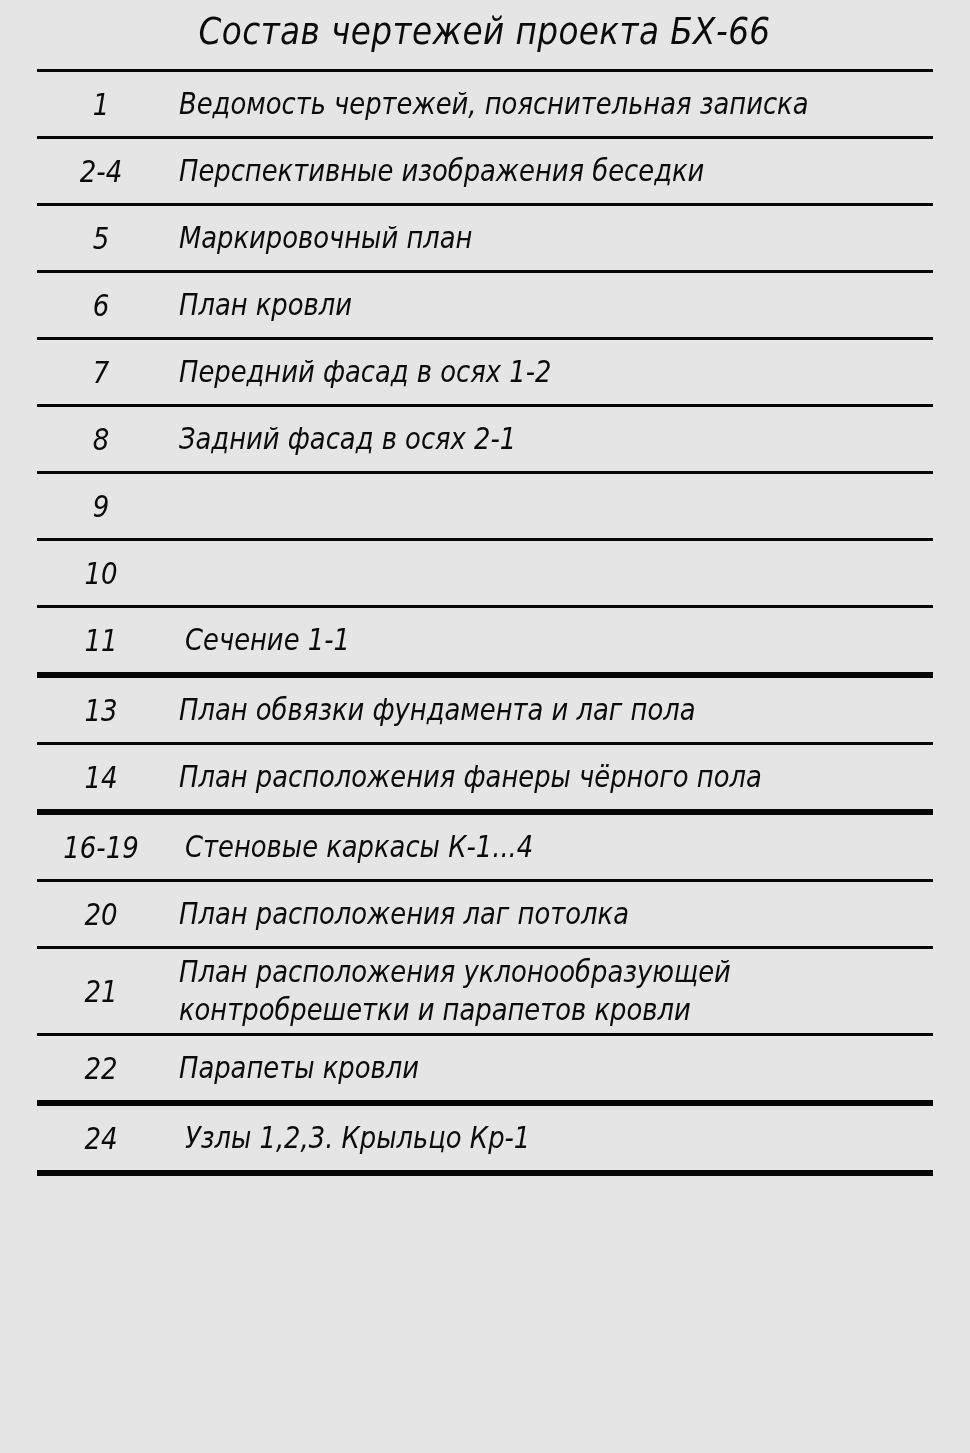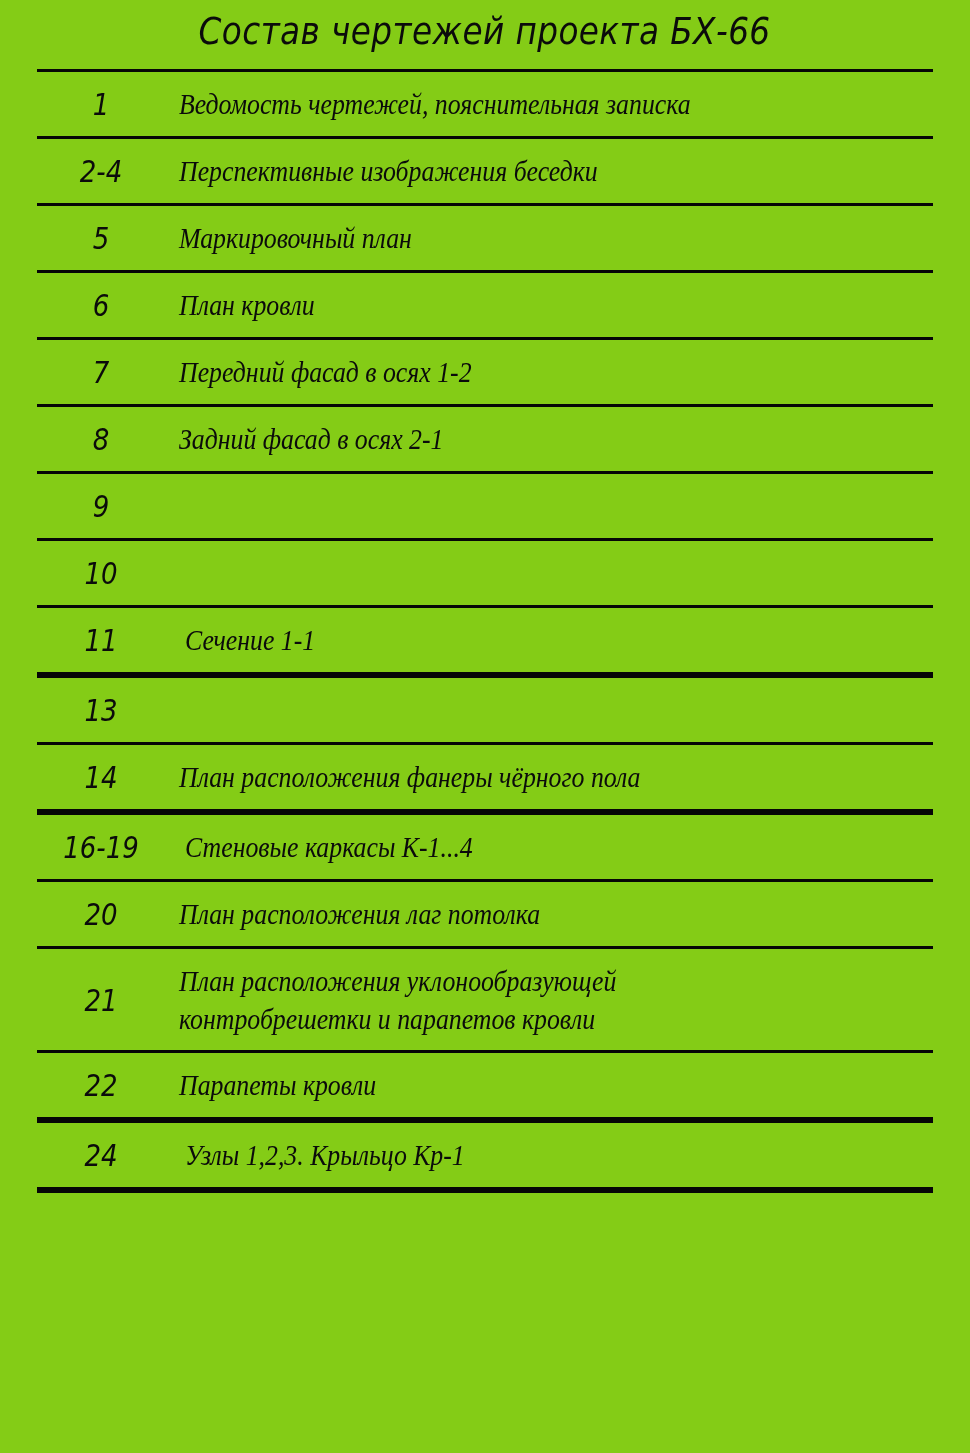--- a/index.html
+++ b/index.html
@@ -12,21 +12,21 @@
     height: 1453px;
     overflow: hidden;
     font-family: "DejaVu Sans", sans-serif;
     color: #000000;
   }
 
   #page {
     position: relative;
     width: 970px;
     height: 1453px;
-    background: #84cc16;
+    background: #e5e5e5;
   }
 
   
   .title-wrap {
     position: absolute;
     left: 0;
     top: 8px;
     width: 970px;
     text-align: center;
   }
@@ -61,21 +61,21 @@
   }
 
   .row {
     position: relative;
     width: 896px;
     height: 64px;
     display: flex;
     align-items: center;
   }
   .row.tall {
-    height: 101px;
+    height: 84px;
     align-items: center;
   }
 
   .cell-num {
     width: 128px;
     flex: 0 0 128px;
     text-align: center;
     font-size: 31px;
     font-style: italic;
     font-weight: 400;
@@ -88,21 +88,20 @@
 
   .cell-desc {
     flex: 1 1 auto;
     padding-left: 14px;
     font-size: 30px;
     font-style: italic;
     font-weight: 400;
     line-height: 38px;
     color: #0b0b0b;
     white-space: pre-line;
-    font-family: Liberation Serif, serif;
   }
   .cell-desc .squeeze {
     display: inline-block;
     transform: scaleX(0.86);
     transform-origin: left center;
     white-space: pre-line;
   }
   .row.indent .cell-desc { padding-left: 20px; }
 </style>
 </head>
@@ -155,20 +154,21 @@
       </div>
       <div class="rule"></div>
       <div class="row indent">
         <div class="cell-num">11</div>
         <div class="cell-desc"><span class="squeeze">Сечение 1-1</span></div>
       </div>
       <div class="rule"></div>
       <div class="rule"></div>
       <div class="row">
         <div class="cell-num">13</div>
+        <div class="cell-desc"><span class="squeeze">План обвязки фундамента и лаг пола</span></div>
       </div>
       <div class="rule"></div>
       <div class="row">
         <div class="cell-num">14</div>
         <div class="cell-desc"><span class="squeeze">План расположения фанеры чёрного пола</span></div>
       </div>
       <div class="rule"></div>
       <div class="rule"></div>
       <div class="row indent">
         <div class="cell-num">16-19</div>

